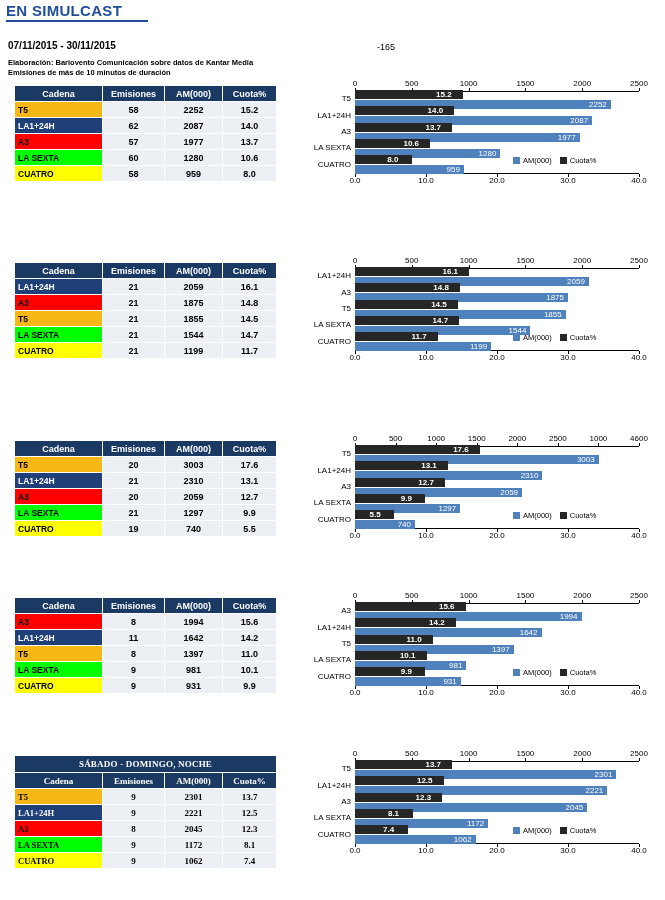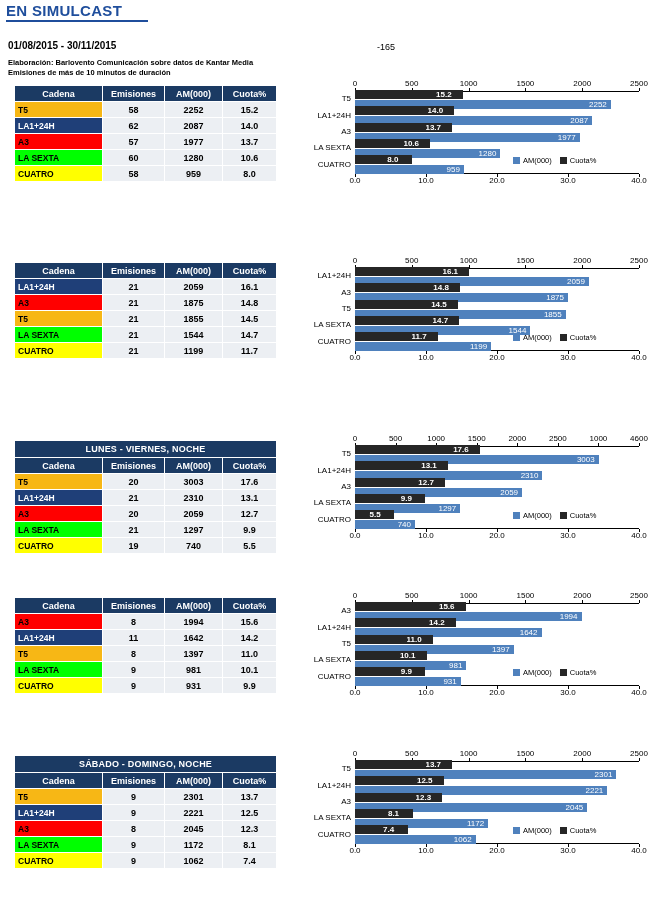--- a/index.html
+++ b/index.html
@@ -75,21 +75,21 @@
   .legend .sw{display:inline-block;width:7px;height:7px;vertical-align:middle;margin-right:3px;}
   .legend .sw.am{background:#4f81bd;}
   .legend .sw.q{background:#262626;}
   .legend span.lbl{vertical-align:middle;margin-right:8px;}
 </style>
 </head>
 <body>
 
 <div class="page-title">EN SIMULCAST</div>
 <div class="title-rule"></div>
-<div class="date-range">01/08/2015 - 30/11/2015</div>
+<div class="date-range">07/11/2015 - 30/11/2015</div>
 <div class="note1">Elaboración: Barlovento Comunicación sobre datos de Kantar Media</div>
 <div class="note2">Emisiones de más de 10 minutos de duración</div>
 <div class="stray-num">-165</div>
 
 <div id="blocks-root">
     <div class="block" style="left: 14px; top: 85px;">
       <table class="tbl" style="width:262px">
         <colgroup>
           <col style="width:88px">
           <col style="width:62px">
@@ -290,23 +290,20 @@
     </div>
     <div class="block" style="left: 14px; top: 440px;">
       <table class="tbl" style="width:262px">
         <colgroup>
           <col style="width:88px">
           <col style="width:62px">
           <col style="width:58px">
           <col style="width:54px">
         </colgroup>
         <tbody>
-          <tr class="title-row">
-            <th colspan="4">LUNES - VIERNES, NOCHE</th>
-          </tr>
           <tr class="head-row">
             <th>Cadena</th>
             <th>Emisiones</th>
             <th>AM(000)</th>
             <th>Cuota%</th>
           </tr>
           <tr>
             <td class="chan c-t5">T5</td>
             <td class="num">20</td>
             <td class="num">3003</td>
@@ -488,21 +485,21 @@
       <div class="val-am" style="left:126.4416px;top:71.89999999999999px;width:36px">981</div>
       <div class="bar-q" style="left:55px;top:61.89999999999999px;width:71.71px"></div>
       <div class="val-q" style="left:92.71px;top:61.89999999999999px;width:30px">10.1</div>
       <div class="cat-lbl" style="left:0px;top:82.8px;width:51px">CUATRO</div>
       <div class="bar-am" style="left:55px;top:88.3px;width:105.7616px"></div>
       <div class="val-am" style="left:120.76159999999999px;top:88.3px;width:36px">931</div>
       <div class="bar-q" style="left:55px;top:78.3px;width:70.29px"></div>
       <div class="val-q" style="left:91.29px;top:78.3px;width:30px">9.9</div>
       <div class="legend" style="left:213px;top:78px"><span class="sw am"></span><span class="lbl">AM(000)</span><span class="sw q"></span><span class="lbl">Cuota%</span></div>
     </div>
-    <div class="block" style="left: 14px; top: 755px;">
+    <div class="block" style="left: 14px; top: 755px; font-family: Liberation Serif, serif;">
       <table class="tbl" style="width:262px">
         <colgroup>
           <col style="width:88px">
           <col style="width:62px">
           <col style="width:58px">
           <col style="width:54px">
         </colgroup>
         <tbody>
           <tr class="title-row">
             <th colspan="4">SÁBADO - DOMINGO, NOCHE</th>

